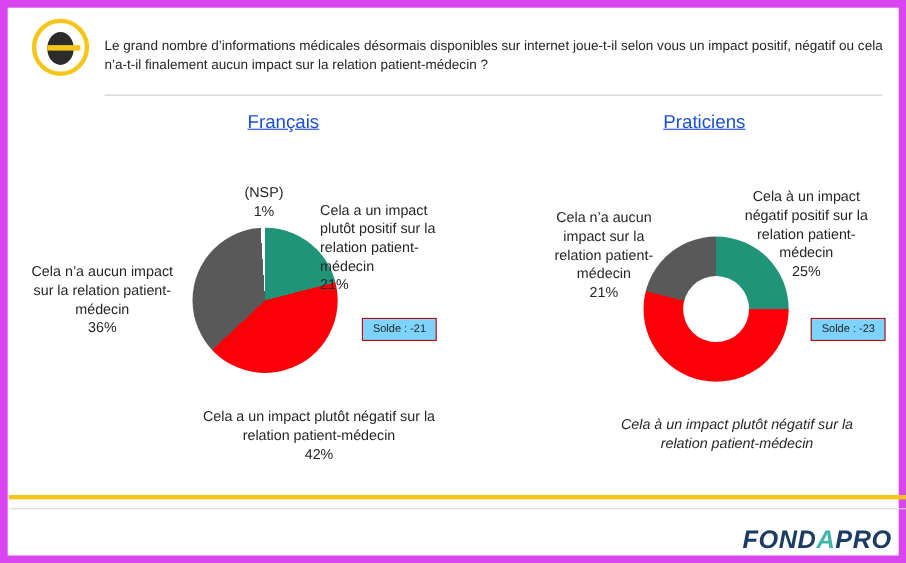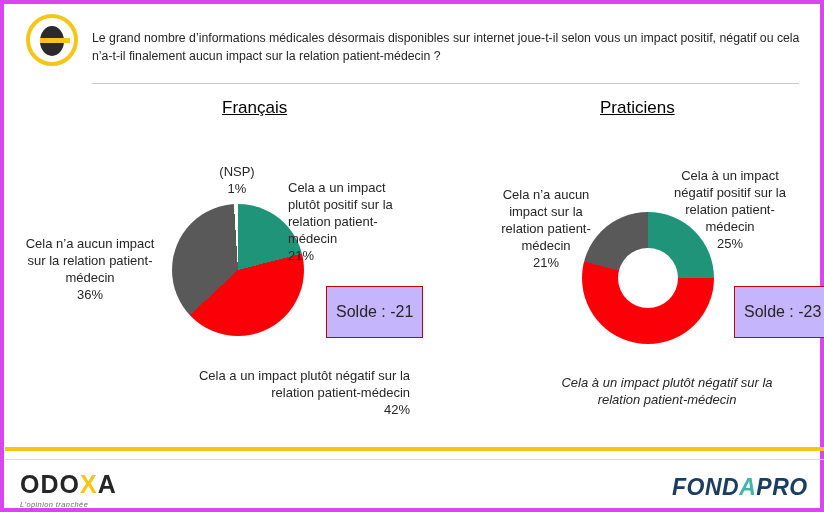--- a/index.html
+++ b/index.html
@@ -11,21 +11,21 @@
     height: 512px;
     background: #ffffff;
     font-family: "Liberation Sans", sans-serif;
     overflow: hidden;
   }
   #slide {
     position: relative;
     width: 824px;
     height: 512px;
     box-sizing: border-box;
-    border: 4px solid #d946ef;
+    border: 7px solid #d946ef;
     background: #ffffff;
   }
   
   .header {
     position: absolute;
     left: 0;
     top: 0;
     width: 824px;
     height: 78px;
   }
@@ -75,21 +75,21 @@
     left: 88px;
     top: 79px;
     width: 707px;
     height: 1px;
     background: #c9c9c9;
   }
   
   .col-title {
     position: absolute;
     font-size: 17px;
-    color: #000000;
+    color: #1d4ed8;
     text-decoration: underline;
     white-space: nowrap;
   }
   #title-left  { left: 218px; top: 94px; }
   #title-right { left: 596px; top: 94px; }
 
   
   .chart-wrap { position: absolute; }
   #chart-left  { left: 168px; top: 200px; width: 132px; height: 132px; }
   #chart-right { left: 578px; top: 208px; width: 132px; height: 132px; }
@@ -119,35 +119,35 @@
     color: #262626;
     line-height: 1.3;
     text-align: center;
   }
   .lbl .pct { display: block; }
 
   
   #l-nsp      { left: 178px; top: 160px; width: 110px; }
   #l-aucun    { left: 20px;  top: 232px; width: 132px; }
   #l-positif  { left: 284px; top: 176px; width: 112px; text-align: left; }
-  #l-negatif  { left: 160px; top: 364px; width: 246px; text-align: right; }
+  #l-negatif  { left: 160px; top: 364px; width: 246px; }
 
   
   #r-aucun    { left: 486px; top: 183px; width: 112px; }
   #r-positif  { left: 666px; top: 164px; width: 120px; }
   #r-negatif  { left: 540px; top: 371px; width: 246px; font-style: italic; }
 
   
   .solde {
     position: absolute;
     border: 1px solid #c00000;
-    background: #c4b5fd;
-    font-size: 16px;
-    color: #262626;
-    padding: 16px 9px;
+    background: #7dd3fc;
+    font-size: 10px;
+    color: #262626;
+    padding: 4px 9px;
     white-space: nowrap;
   }
   #solde-left  { left: 322px; top: 282px; }
   #solde-right { left: 730px; top: 282px; }
 
   
   .footer-rule-yellow {
     position: absolute;
     left: 1px;
     top: 443px;
@@ -254,20 +254,16 @@
   </div>
   <div class="lbl" id="r-negatif">
     <span>Cela à un impact plutôt négatif sur la relation patient-médecin</span>
   </div>
 
   <div class="solde" id="solde-right">Solde : -23</div>
 
   <div class="footer-rule-yellow"></div>
   <div class="footer-rule-grey"></div>
 
-  <div class="odoxa">
-    <div class="word"><span>ODO</span><span class="x">X</span><span>A</span></div>
-    <div class="tag">L'opinion tranchée</div>
-  </div>
 
   <div class="fonda"><span>FOND</span><span class="a">A</span><span>PRO</span></div>
 
 </div>
 
 </body></html>

